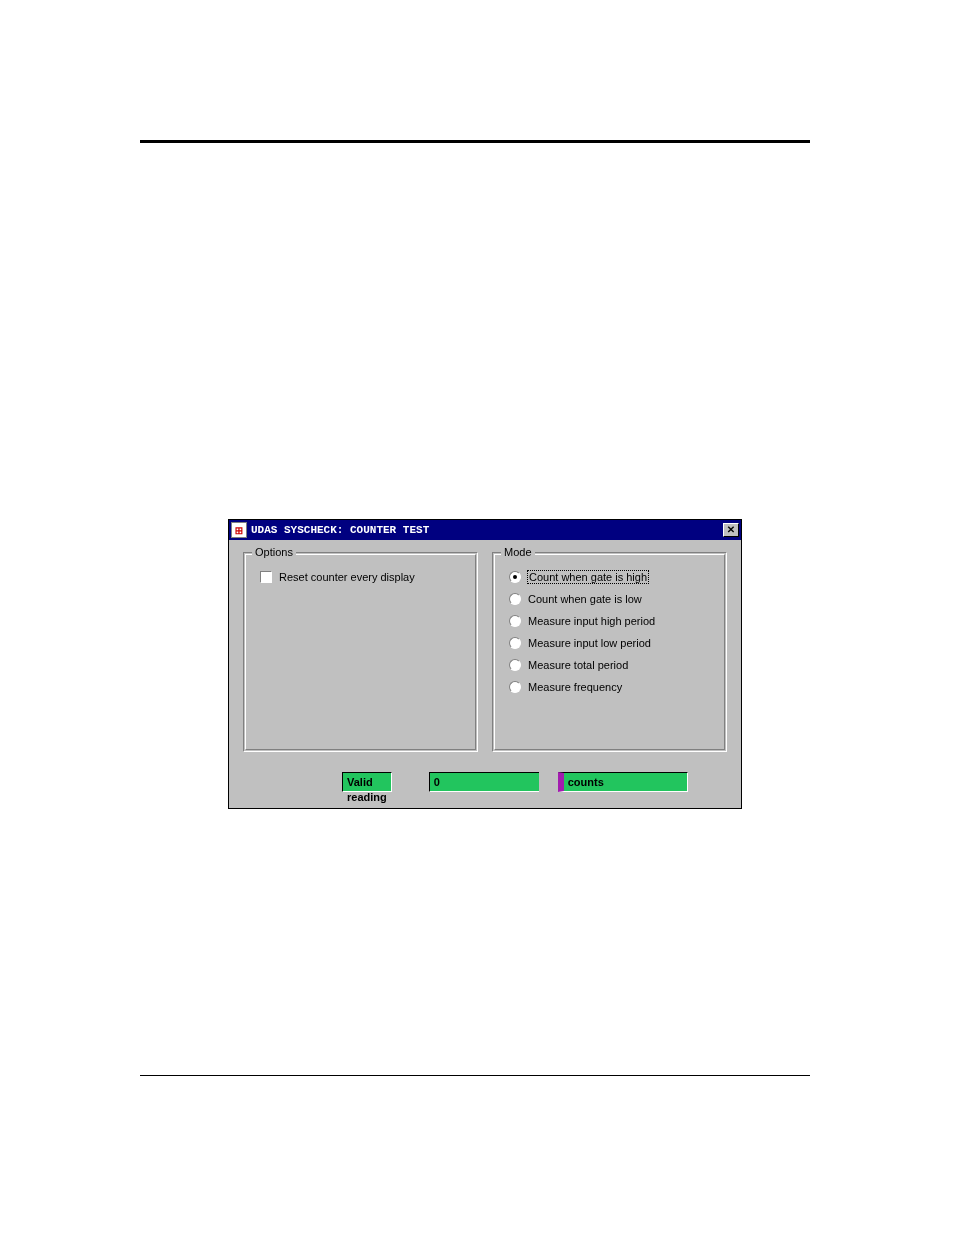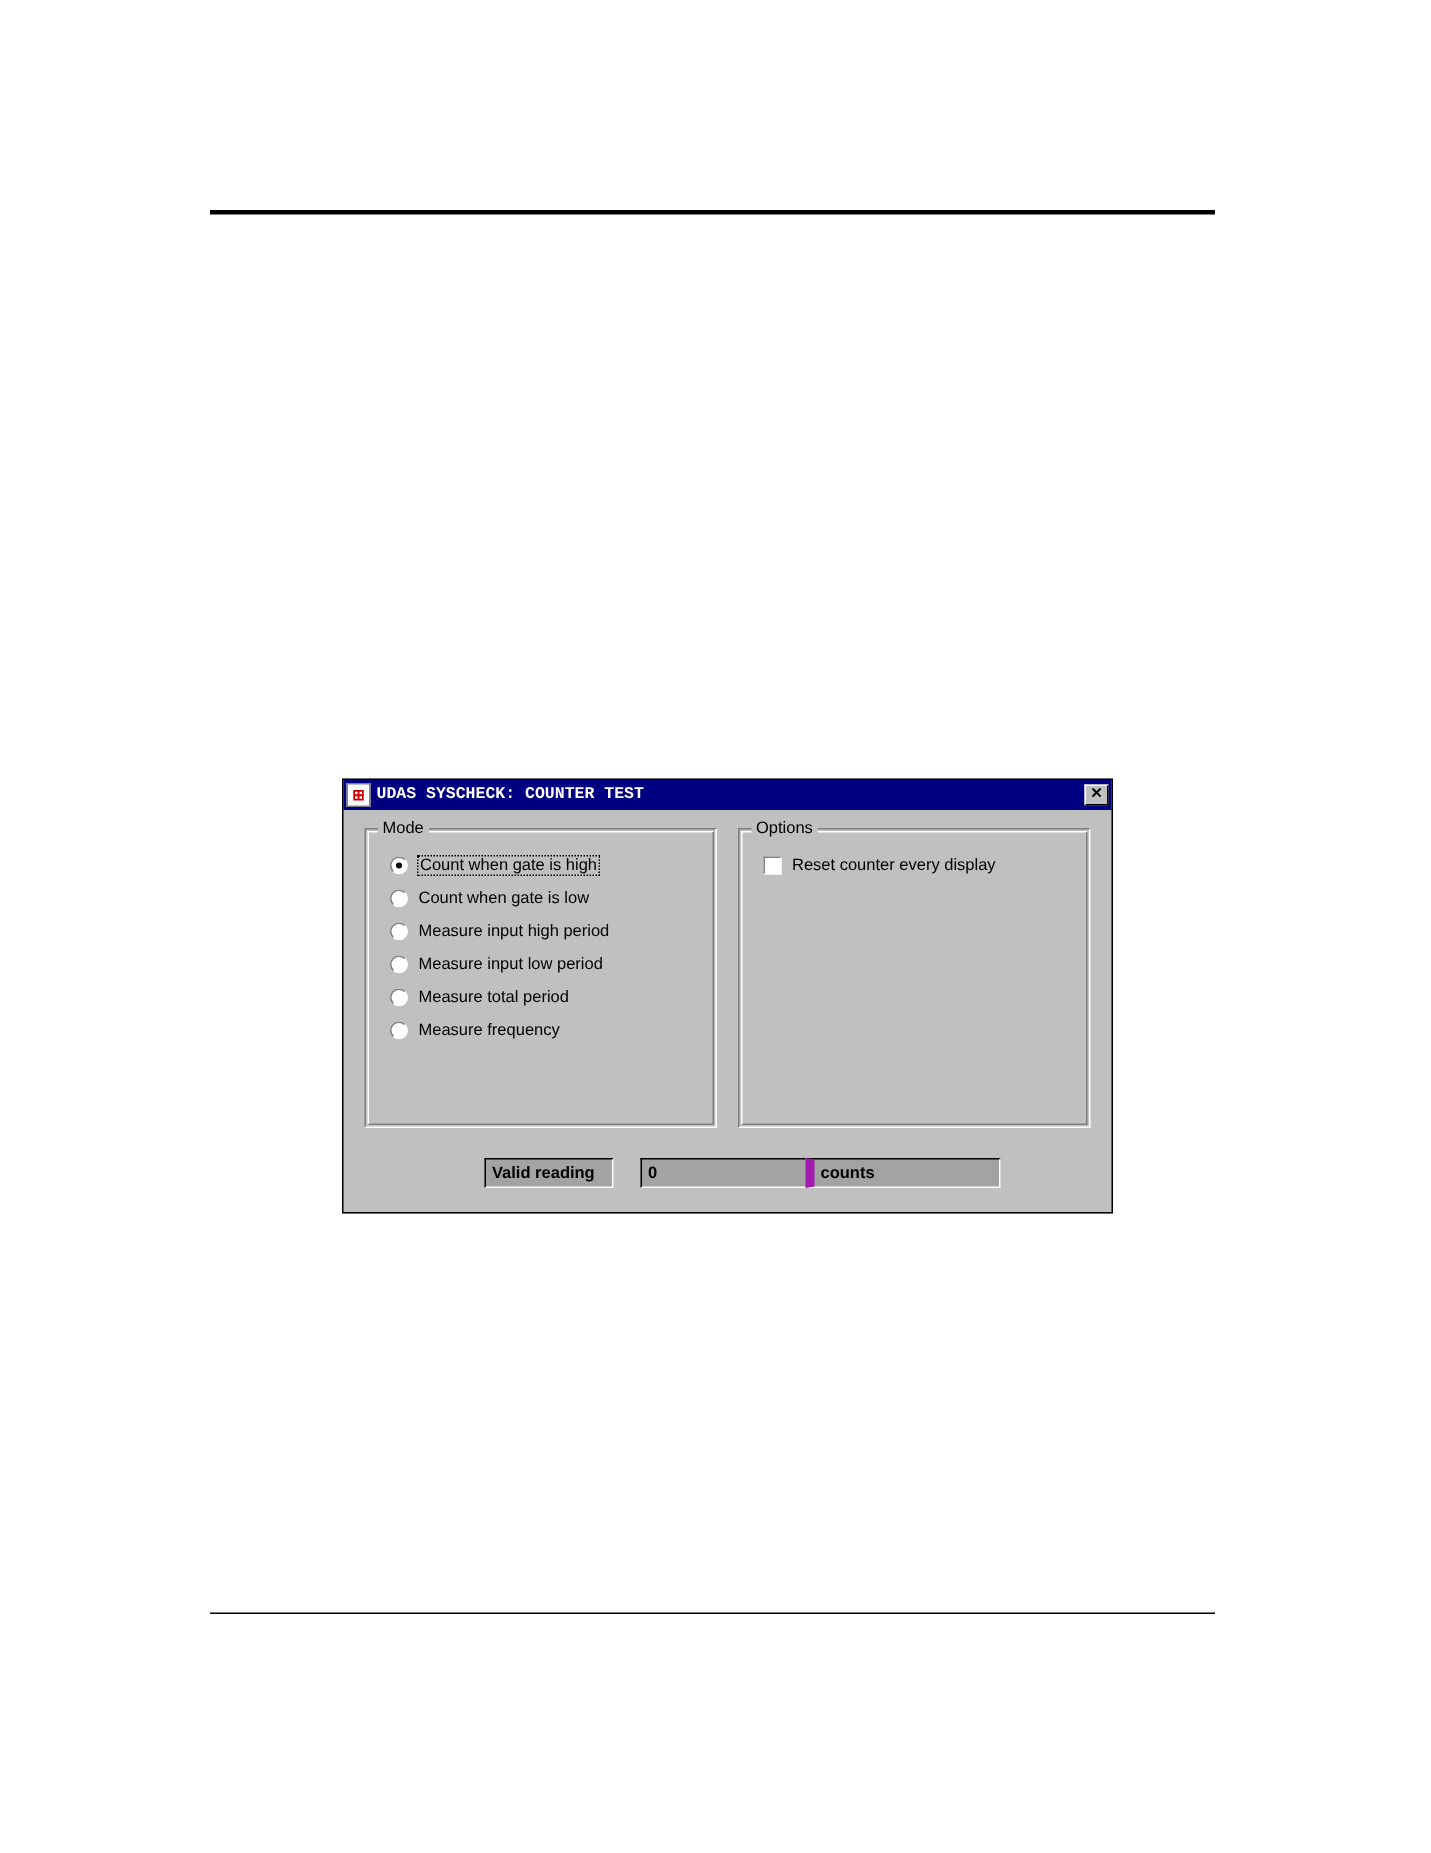--- a/index.html
+++ b/index.html
@@ -180,30 +180,31 @@
     padding: 0 1px;
   }
   .status-row {
     display: flex;
     gap: 18px;
     padding: 0 60px 0 80px;
     align-items: center;
   }
   .status-field {
     height: 20px;
-    background: #a3a3a3;
+    background: #22c55e;
     border-top: 1px solid #000;
     border-left: 1px solid #000;
     border-right: 1px solid #fff;
     border-bottom: 1px solid #fff;
     padding: 2px 4px;
     font-weight: bold;
     color: #000;
     line-height: 15px;
     font-size: 11px;
+    margin-left: 19px;
   }
   .status-field.msg { width: 180px; }
   .value-group { display: flex; }
   .status-field.val { width: 110px; border-right: none; }
   .status-field.unit { width: 130px; border-left: 6px solid #a21caf; }
 </style>
 </head>
 <body>
 
 <div class="hr-top"></div>
@@ -217,56 +218,56 @@
     <div class="titlebar-close">
       <span>✕</span>
     </div>
   </div>
 
   <div class="dialog-body">
 
 
     <div class="groups-row">
 
-      <div class="groupbox mode-box">
-        <div class="legend">Mode</div>
-
-        <div class="radio-item">
-          <div class="radio-circle">
-              <div class="radio-dot"></div>
-            </div>
-          <span class="focus-rect">Count when gate is high</span>
-        </div>
-        <div class="radio-item">
-          <div class="radio-circle"></div>
-          <span>Count when gate is low</span>
-        </div>
-        <div class="radio-item">
-          <div class="radio-circle"></div>
-          <span>Measure input high period</span>
-        </div>
-        <div class="radio-item">
-          <div class="radio-circle"></div>
-          <span>Measure input low period</span>
-        </div>
-        <div class="radio-item">
-          <div class="radio-circle"></div>
-          <span>Measure total period</span>
-        </div>
-        <div class="radio-item">
-          <div class="radio-circle"></div>
-          <span>Measure frequency</span>
-        </div>
-      </div>
-
       <div class="groupbox options-box">
         <div class="legend">Options</div>
         <div class="check-item">
           <div class="checkbox-sq"></div>
           <span>Reset counter every display</span>
+        </div>
+      </div>
+
+      <div class="groupbox mode-box">
+        <div class="legend">Mode</div>
+
+        <div class="radio-item">
+          <div class="radio-circle">
+              <div class="radio-dot"></div>
+            </div>
+          <span class="focus-rect">Count when gate is high</span>
+        </div>
+        <div class="radio-item">
+          <div class="radio-circle"></div>
+          <span>Count when gate is low</span>
+        </div>
+        <div class="radio-item">
+          <div class="radio-circle"></div>
+          <span>Measure input high period</span>
+        </div>
+        <div class="radio-item">
+          <div class="radio-circle"></div>
+          <span>Measure input low period</span>
+        </div>
+        <div class="radio-item">
+          <div class="radio-circle"></div>
+          <span>Measure total period</span>
+        </div>
+        <div class="radio-item">
+          <div class="radio-circle"></div>
+          <span>Measure frequency</span>
         </div>
       </div>
 
     </div>
 
     <div class="status-row">
       <div class="status-field msg">Valid reading</div>
       <div class="value-group">
         <div class="status-field val">0</div>
         <div class="status-field unit">counts</div>

